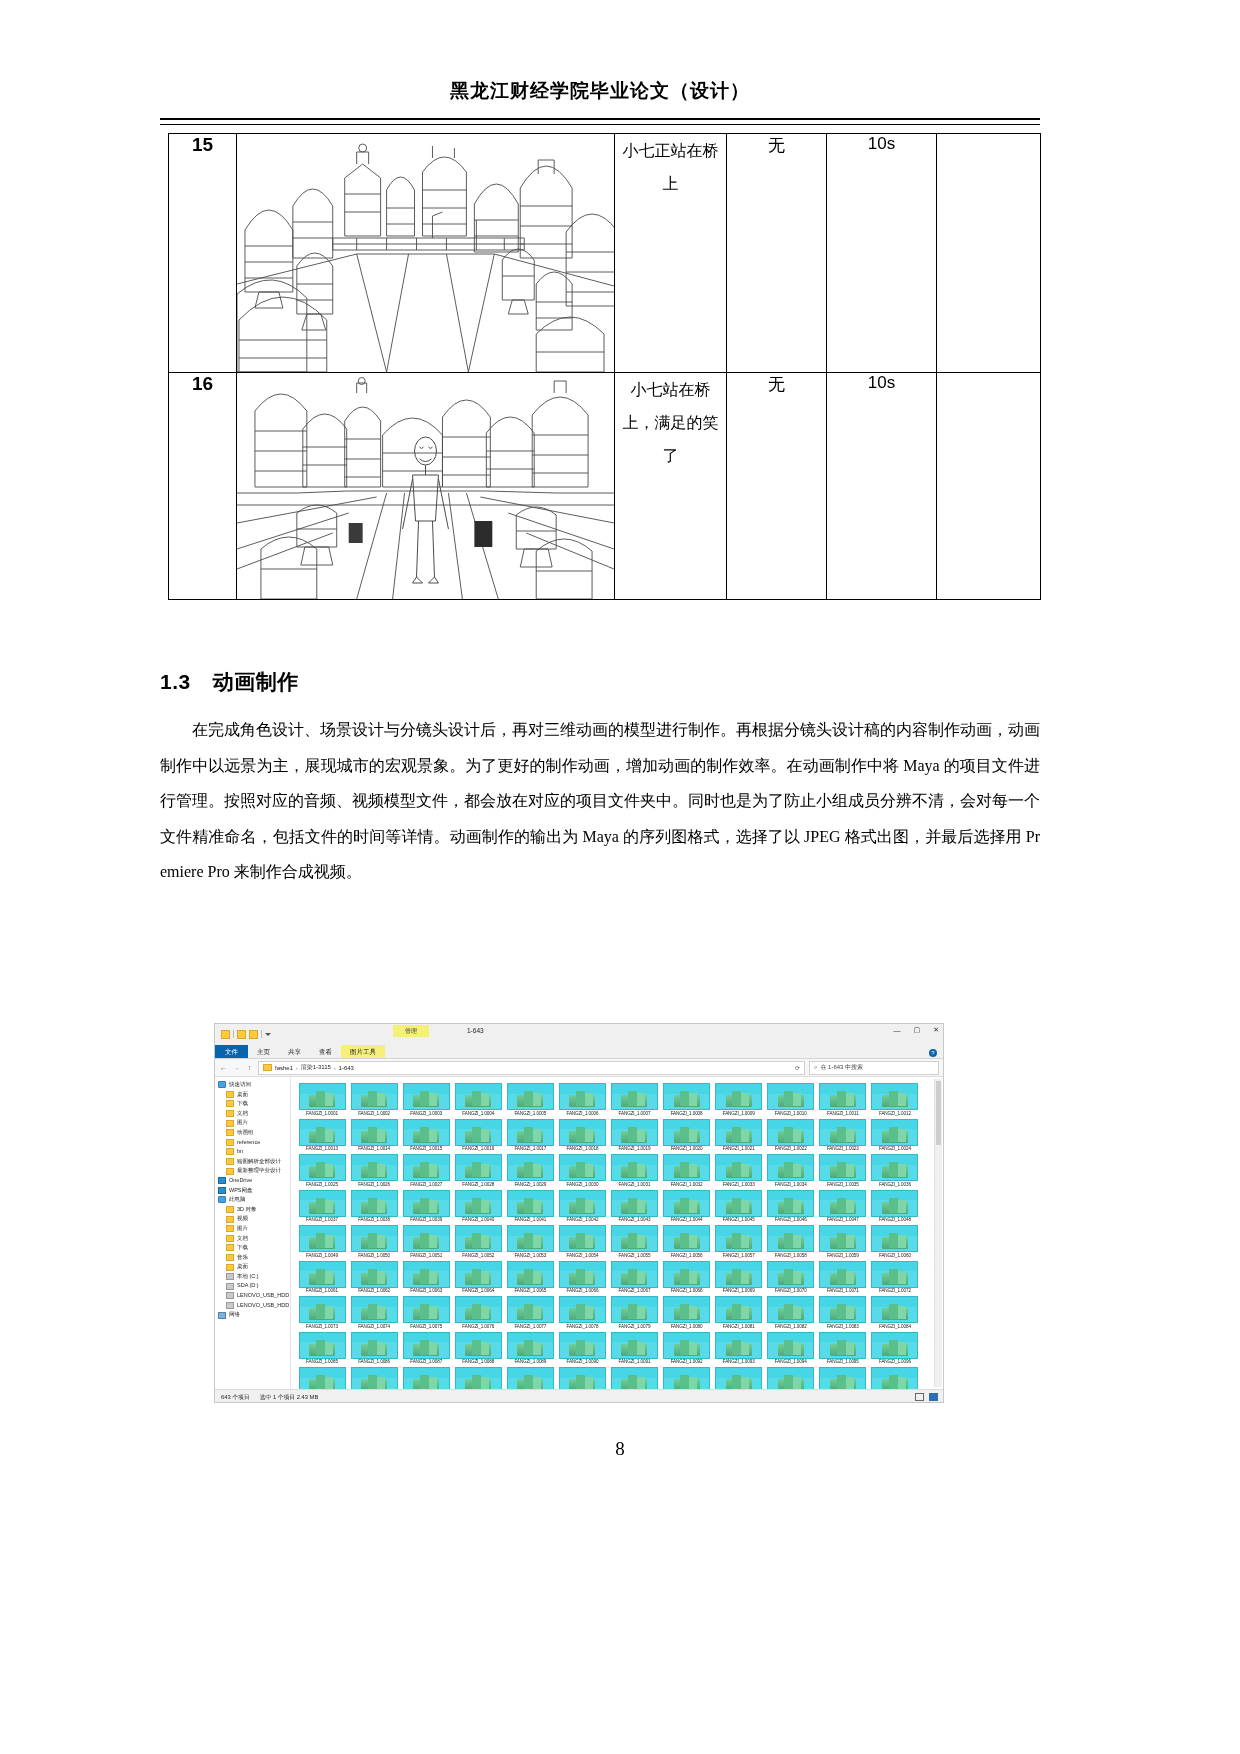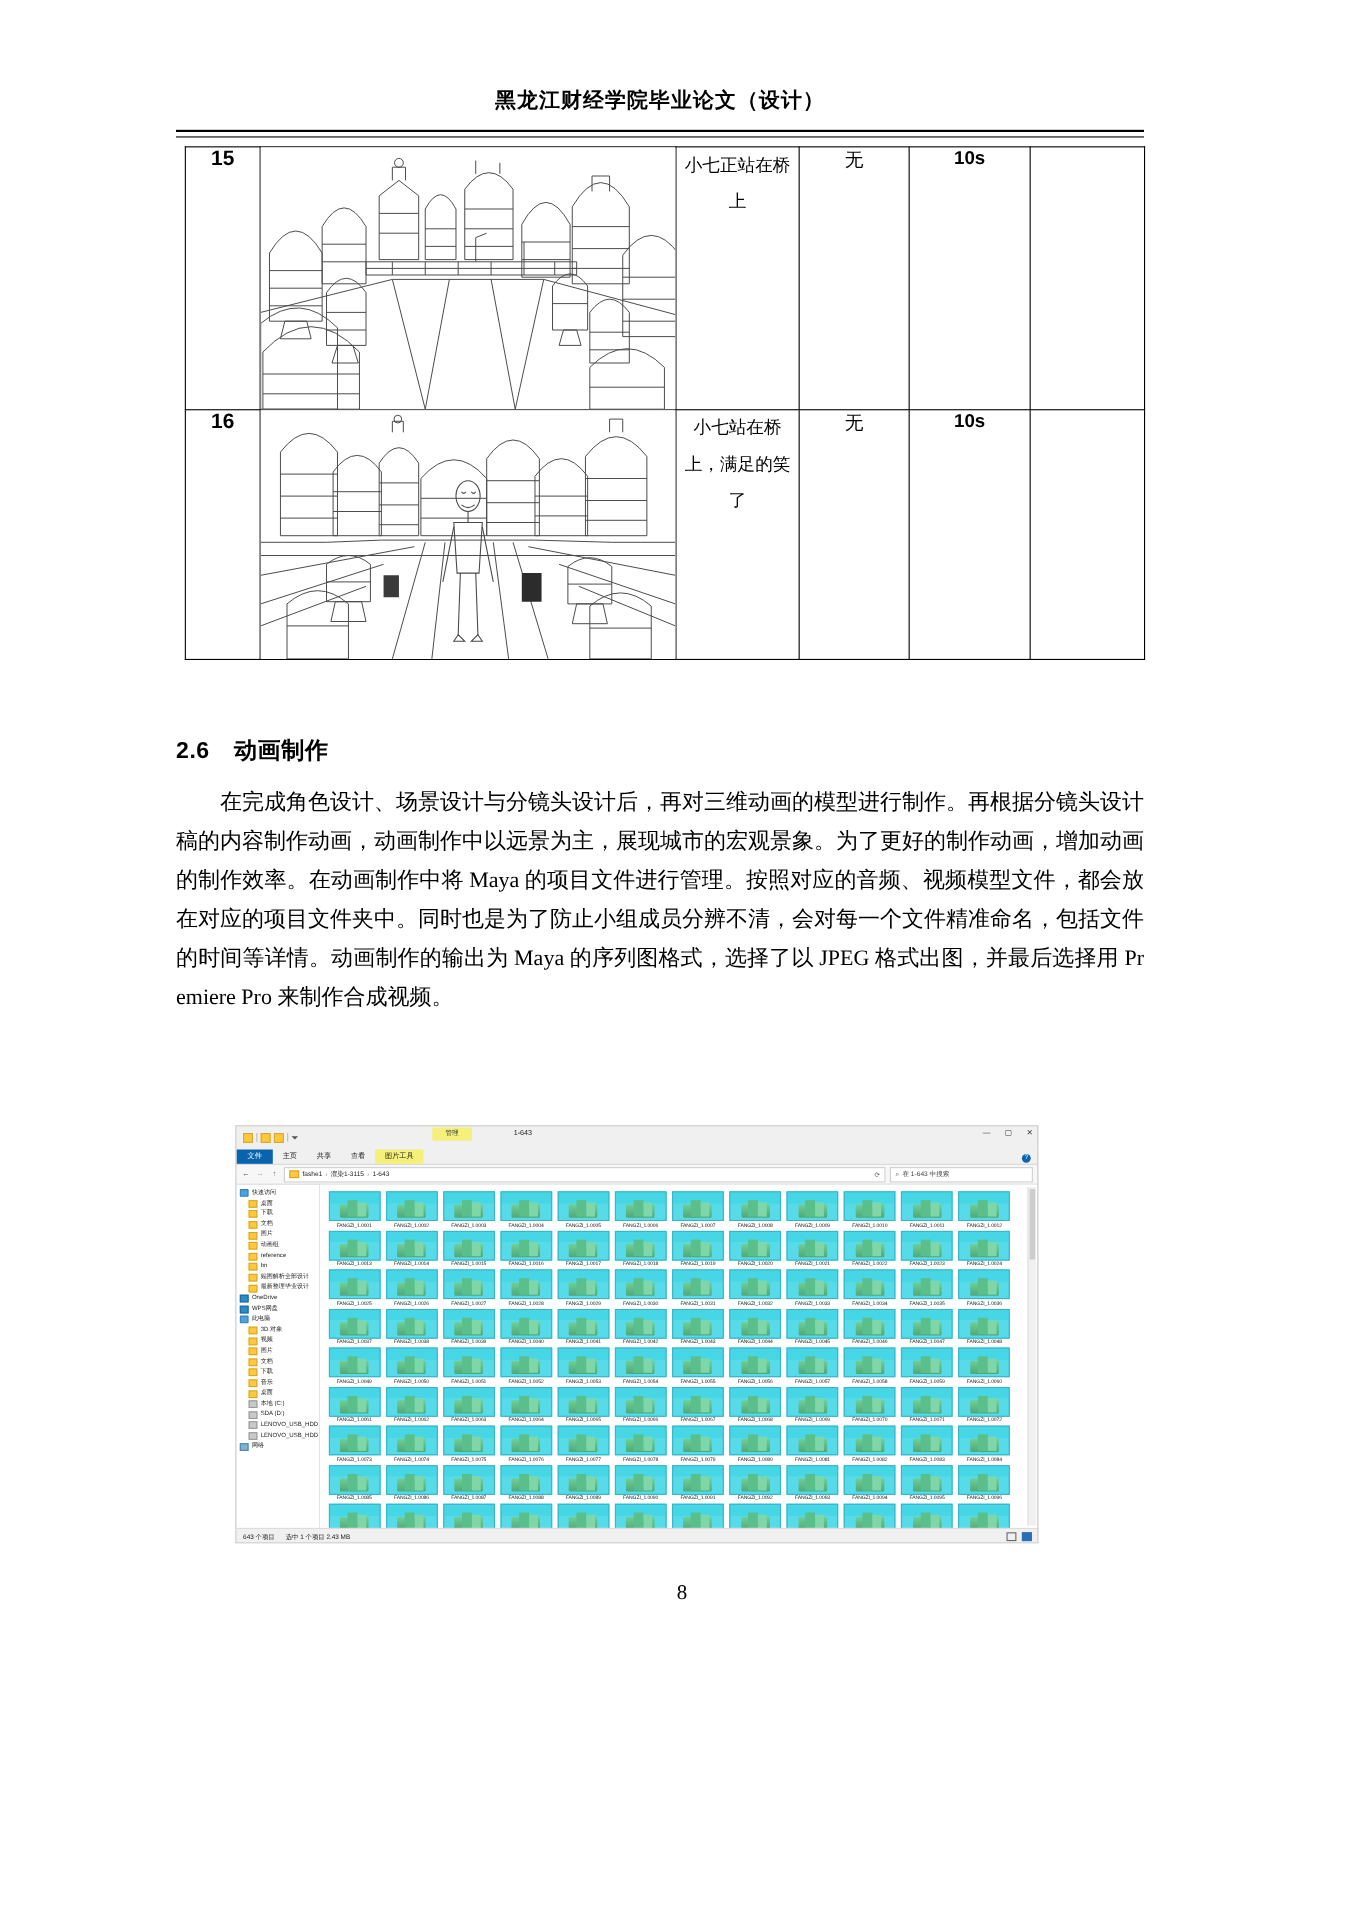--- a/index.html
+++ b/index.html
@@ -76,21 +76,21 @@
     text-justify:inter-ideograph;
   }
   .cell-sound{
     text-align:center;
     font-size:17px;
     padding-top:10px;
     font-family:"Liberation Serif", serif;
   }
   .cell-time{
     font-family:"Liberation Sans", sans-serif;
-    font-weight:bold;
+    font-weight:normal;
     font-size:17px;
     padding:33px 0 0 18px;
   }
   .cell-img{
     height:238px;
     overflow:hidden;
     position:relative;
     background:#fff;
   }
   .cell-img.r2{height:226px;}
@@ -107,21 +107,21 @@
     font-size:21px;
     letter-spacing:0.5px;
   }
   .sec-heading .num{margin-right:22px;}
 
   .body-par{
     position:absolute;
     left:160px;top:712px;
     width:880px;
     font-family:"Liberation Serif", serif;
-    font-size:20px;
+    font-size:16px;
     line-height:35.5px;
     text-align:justify;
     text-justify:inter-ideograph;
     text-indent:2em;
     word-break:break-all;
   }
 
   
   .shot{
     position:absolute;
@@ -474,21 +474,21 @@
         </td>
         <td class="cell-desc">小七站在桥上，满足的笑了</td>
         <td class="cell-sound">无</td>
         <td class="cell-time">10s</td>
         <td></td>
       </tr>
     </tbody>
   </table>
 
   <div class="sec-heading">
-    <span class="num">2.6</span><span>动画制作</span>
+    <span class="num">1.3</span><span>动画制作</span>
   </div>
 
   <div class="body-par">在完成角色设计、场景设计与分镜头设计后，再对三维动画的模型进行制作。再根据分镜头设计稿的内容制作动画，动画制作中以远景为主，展现城市的宏观景象。为了更好的制作动画，增加动画的制作效率。在动画制作中将 Maya 的项目文件进行管理。按照对应的音频、视频模型文件，都会放在对应的项目文件夹中。同时也是为了防止小组成员分辨不清，会对每一个文件精准命名，包括文件的时间等详情。动画制作的输出为 Maya 的序列图格式，选择了以 JPEG 格式出图，并最后选择用 Premiere Pro 来制作合成视频。</div>
 
   <div class="shot">
 
     <div class="shot-titlebar">
       <div class="qa">
         <span></span>
         <span class="sep"></span>

